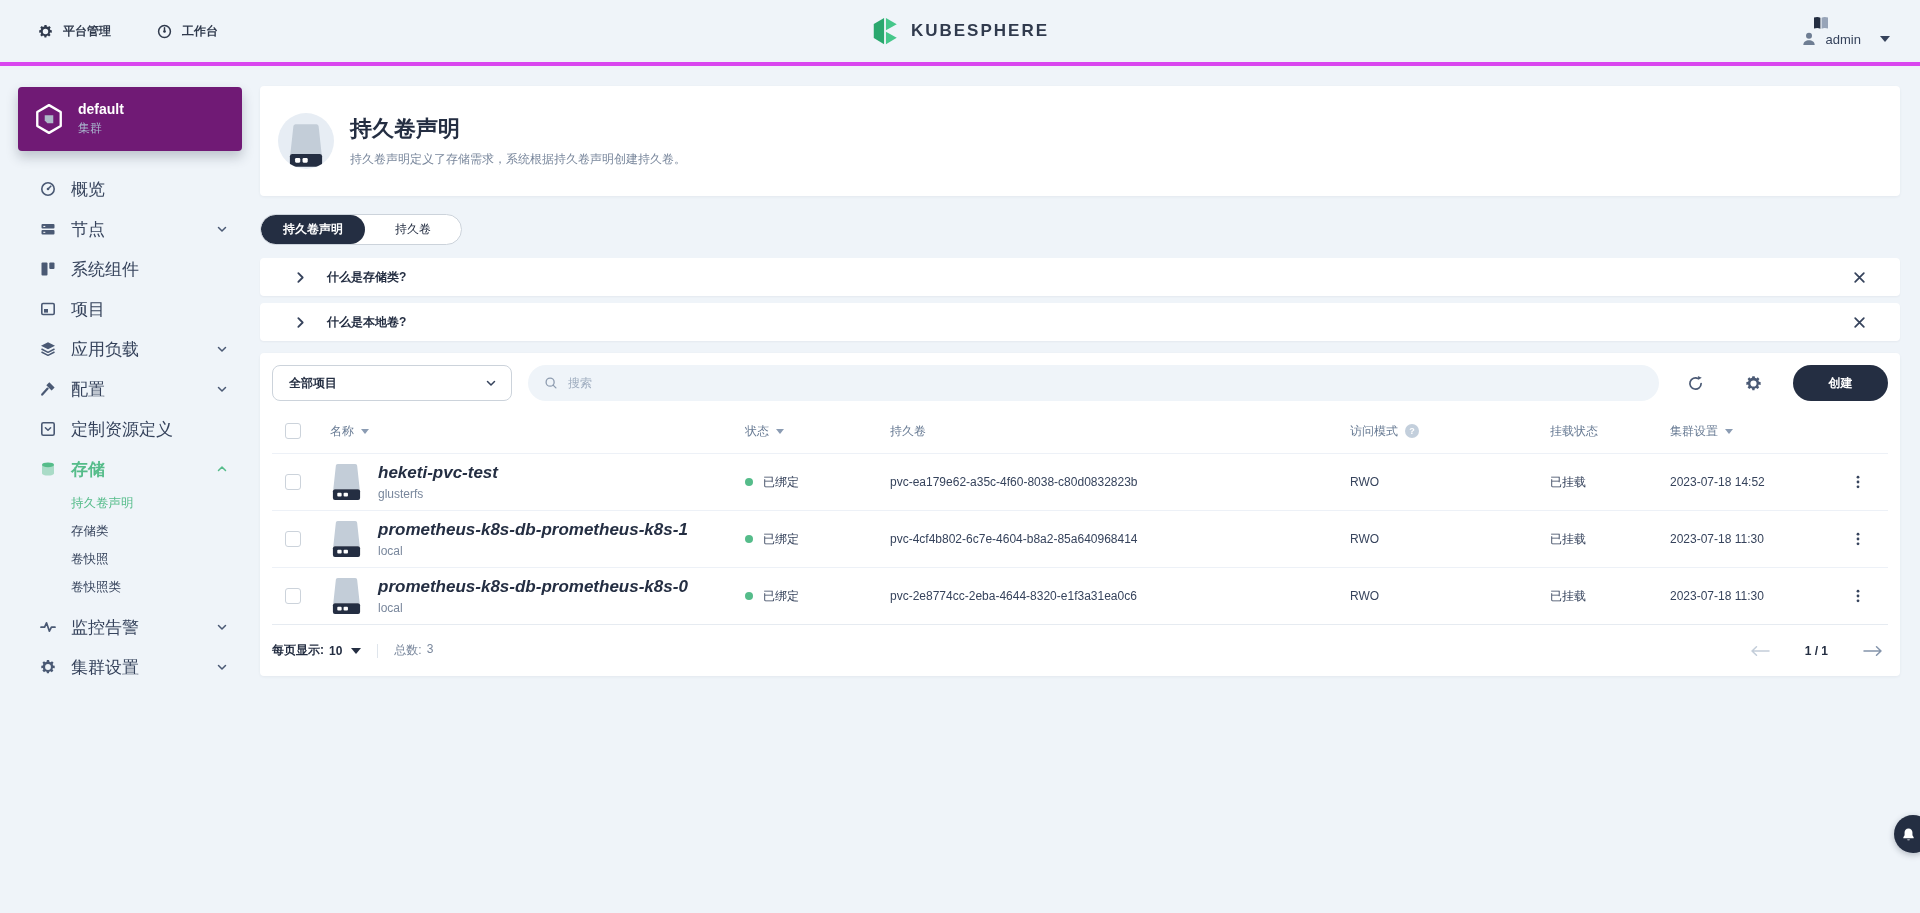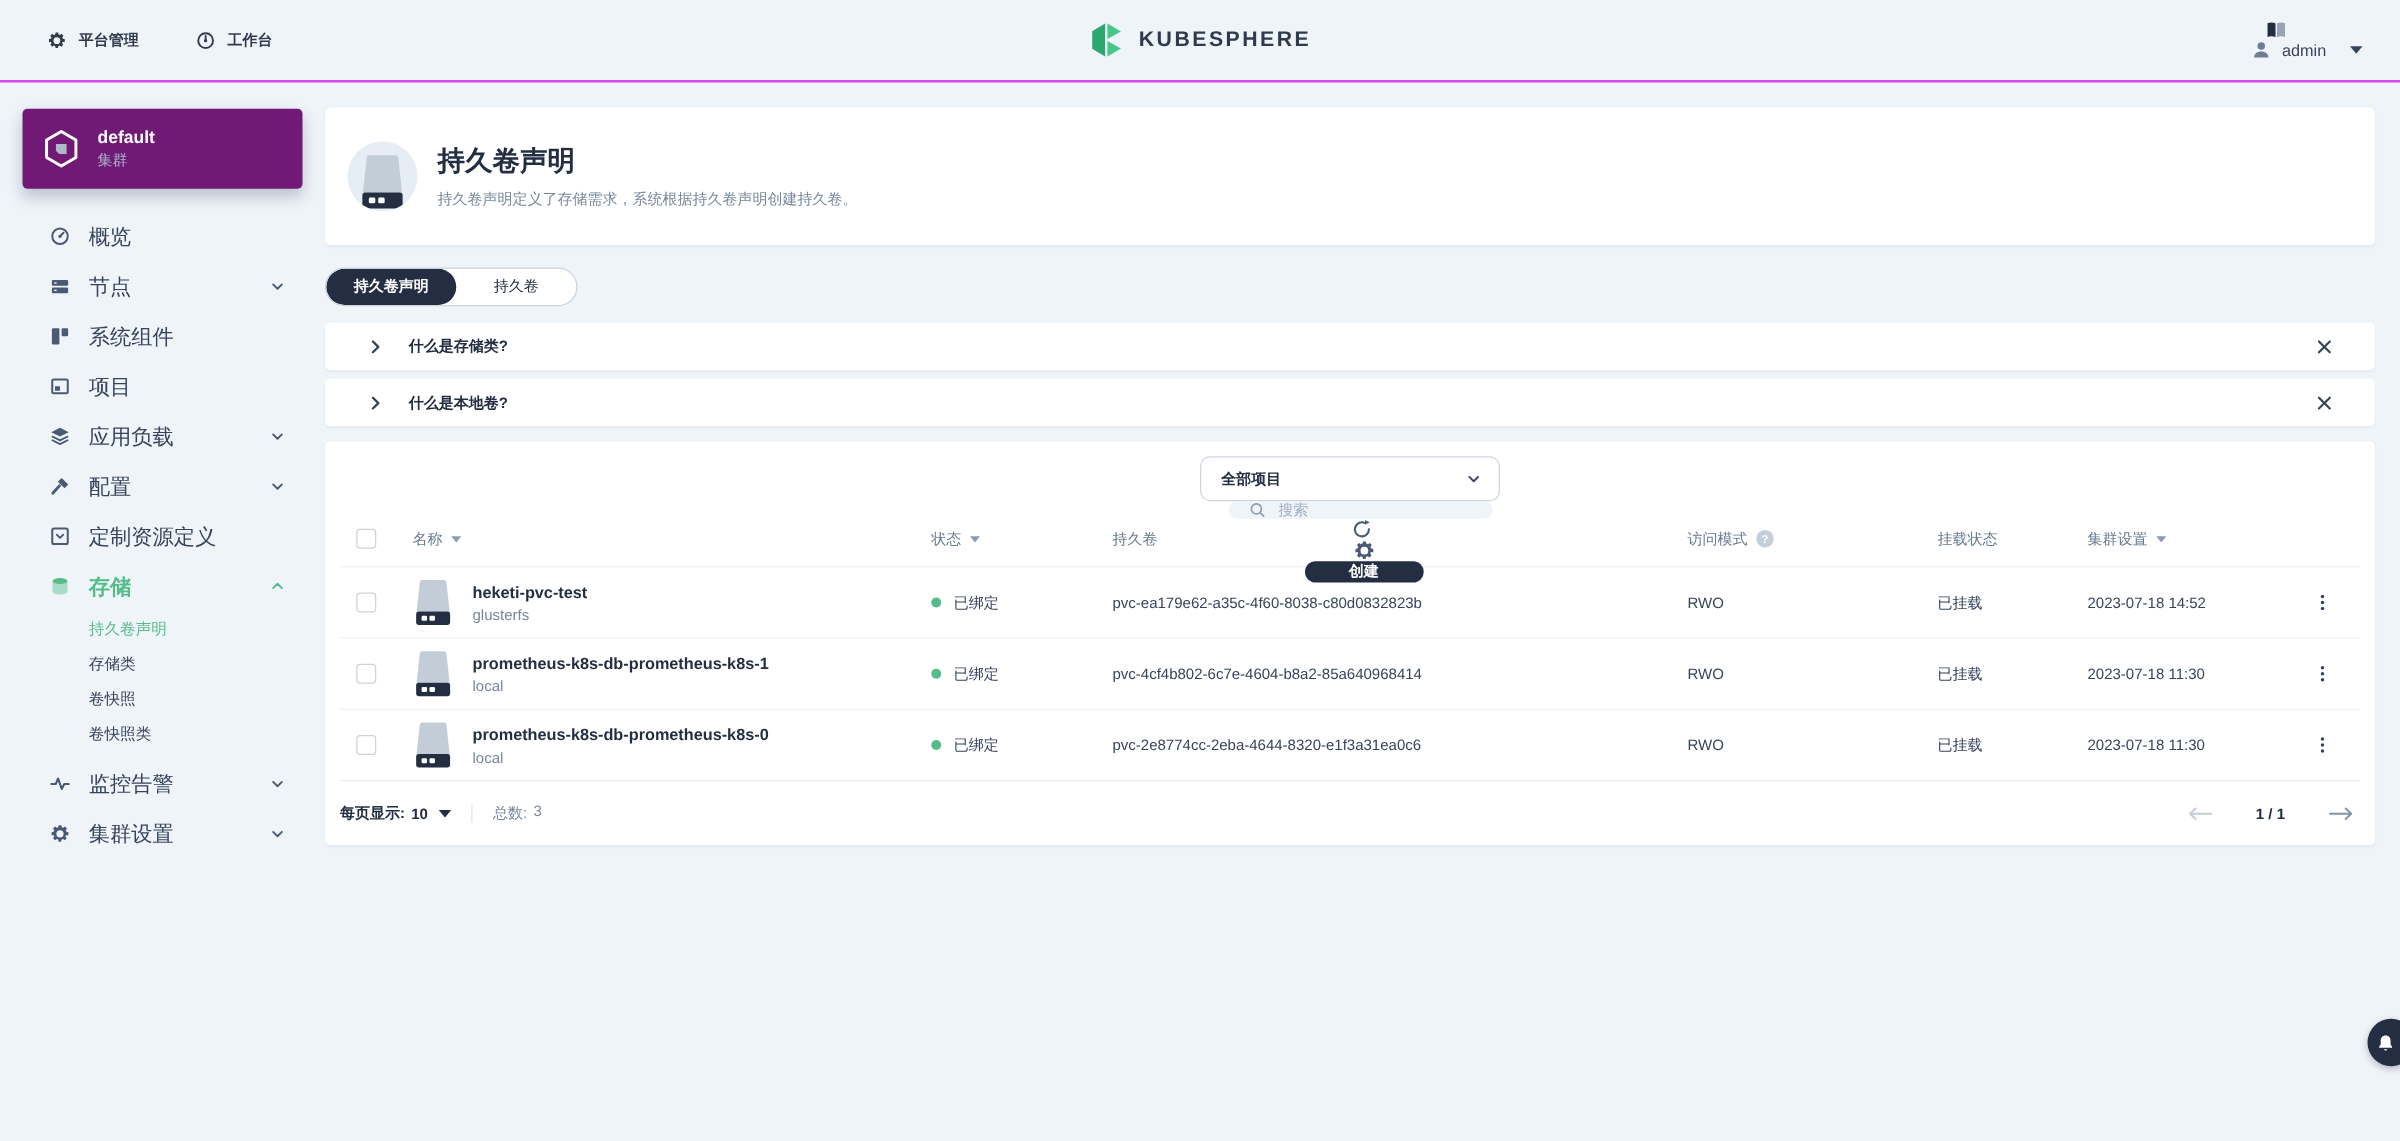--- a/index.html
+++ b/index.html
@@ -5,21 +5,21 @@
   * { margin:0; padding:0; box-sizing:border-box; }
   html,body { width:1920px; height:913px; overflow:hidden; }
   body {
     font-family:"Liberation Sans","DejaVu Sans",sans-serif;
     background:#eff4f9; color:#242e42; position:relative;
   }
   svg { display:block; }
 
   
   .topbar { height:66px; display:flex; align-items:center; padding:0 30px 0 38px;
-            border-bottom:2px solid #d946ef; position:relative; }
+            border-bottom:4px solid #d946ef; position:relative; }
   .tb-item { display:flex; align-items:center; gap:10px; font-size:12px; font-weight:700;
              color:#303a4d; cursor:pointer; }
   .tb-item + .tb-item { margin-left:46px; }
   .logo { position:absolute; left:50%; top:50%; transform:translate(-50%,-50%);
           display:flex; align-items:center; gap:10px; }
   .logo-text { font-size:17px; font-weight:700; color:#303a4d; letter-spacing:2px; }
   .tb-right { margin-left:auto; display:flex; align-items:center;flex-direction:column; }
   .tb-doc { margin-right:48px; cursor:pointer; }
   .tb-user { display:flex; align-items:center; gap:9px; cursor:pointer; }
   .tb-user-name { font-size:13px; color:#36435c; }
@@ -62,21 +62,21 @@
 
   .banner { height:38px; background:#fff; border-radius:4px; display:flex; align-items:center;
             padding:0 34px 0 34px; box-shadow:0 1px 2px rgba(36,46,66,.05); }
   .banner.first { margin-top:13px; }
   .banner + .banner { margin-top:7px; }
   .banner-label { font-size:12px; font-weight:700; color:#242e42; margin-left:20px; cursor:pointer; }
   .banner-close { margin-left:auto; cursor:pointer; display:flex; }
 
   .table-card { margin-top:12px; background:#fff; border-radius:4px; padding:12px 12px 0;
                 box-shadow:0 1px 3px rgba(36,46,66,.06); }
-  .toolbar { display:flex; align-items:center; height:36px;flex-direction:column; }
+  .toolbar { display:flex; align-items:center; height:36px; }
   .project-select { width:240px; height:36px; border:1px solid #ccd3db; border-radius:8px;
                     display:flex; align-items:center; padding:0 14px 0 16px; font-size:12px;
                     font-weight:700; color:#242e42; cursor:pointer; background:#fff; flex:none; }
   .project-select .mi-chev { margin-left:auto; }
   .search-box { flex:1; height:36px; background:#eff4f9; border-radius:18px; display:flex;
                 align-items:center; padding:0 16px; gap:10px; margin-left:16px; }
   .search-input { border:none; background:transparent; outline:none; font-size:12px; color:#242e42; flex:1; }
   .search-input::placeholder { color:#a0aec0; }
   .icon-btn { width:36px; height:36px; display:flex; align-items:center; justify-content:center;
               cursor:pointer; background:none; border:none; }
@@ -102,21 +102,21 @@
   .help-circle { width:14px; height:14px; border-radius:50%; background:#c3cfdc; color:#fff;
                  font-size:9px; font-weight:700; display:flex; align-items:center; justify-content:center;
                  margin-left:7px; cursor:pointer; }
   .checkbox { width:16px; height:16px; border:1px solid #ccd3db; border-radius:3px; background:#fff;
               display:inline-block; cursor:pointer; }
 
   .t-row { display:flex; align-items:center; height:57px; border-top:1px solid #edf1f7;
            font-size:12px; color:#36435c; }
   .drive-sm { margin-right:15px; flex:none; }
   .name-col { display:flex; flex-direction:column; }
-  .row-name { font-weight:700; color:#242e42; cursor:pointer; font-size:13px; }
+  .row-name { font-weight:700; color:#242e42; cursor:pointer; font-size:17px;font-style:italic; }
   .row-sub { color:#79879c; margin-top:4px; }
   .dot { width:8px; height:8px; border-radius:50%; background:#55bc8a; margin-right:10px; }
   .kebab { cursor:pointer; display:flex; }
 
   .t-foot { display:flex; align-items:center; height:52px; border-top:1px solid #e6ebf1;
             font-size:12px; margin-top:0; }
   .pp-group { display:flex; align-items:center; font-weight:700; color:#242e42; gap:5px; cursor:pointer; }
   .foot-divider { width:1px; height:14px; background:#dfe5ec; margin:0 16px; }
   .total-group { color:#79879c; display:flex; gap:5px; }
   .pager { margin-left:auto; display:flex; align-items:center; }

